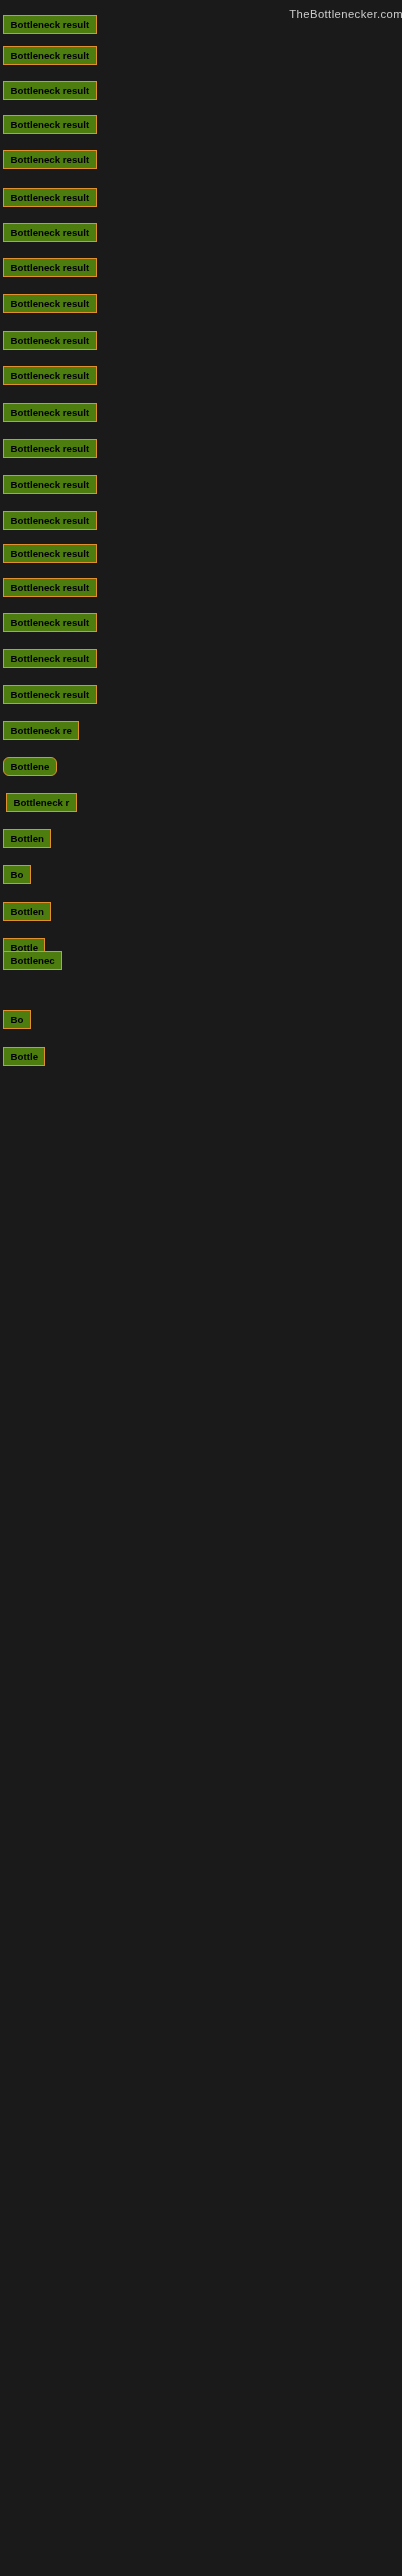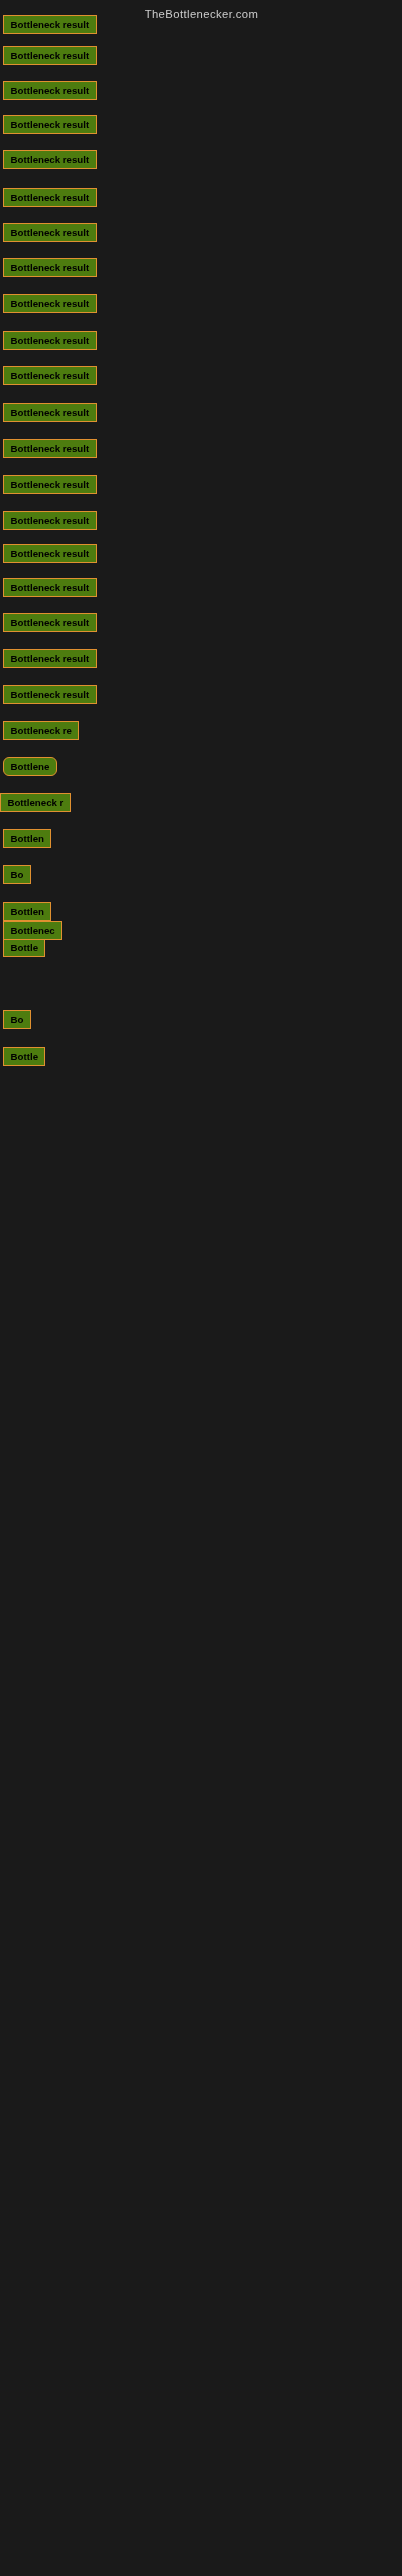--- a/index.html
+++ b/index.html
@@ -10,21 +10,21 @@
 
     body {
       width: 403px;
       min-height: 2576px;
       background-color: #1a1a1a;
       font-family: Arial, sans-serif;
       position: relative;
     }
 
     .site-title {
-      text-align: center;
+      text-align: right;
       color: #cccccc;
       font-size: 11.3px;
       padding: 4.8px 0;
       letter-spacing: 0.4px;
     }
 
     .bottleneck-badge {
       background-color: #4d7c0f;
       color: #000000;
       font-size: 9.7px;
@@ -60,24 +60,24 @@
       <div class="bottleneck-badge" style="position: absolute; top: 439px; left: 3.2px; max-width: 113px; width: auto;">Bottleneck result</div>
       <div class="bottleneck-badge" style="position: absolute; top: 475px; left: 3.2px; max-width: 113px; width: auto;">Bottleneck result</div>
       <div class="bottleneck-badge" style="position: absolute; top: 511px; left: 3.2px; max-width: 113px; width: auto;">Bottleneck result</div>
       <div class="bottleneck-badge" style="position: absolute; top: 544px; left: 3.2px; max-width: 113px; width: auto;">Bottleneck result</div>
       <div class="bottleneck-badge" style="position: absolute; top: 578px; left: 3.2px; max-width: 113px; width: auto;">Bottleneck result</div>
       <div class="bottleneck-badge" style="position: absolute; top: 613px; left: 3.2px; max-width: 113px; width: auto;">Bottleneck result</div>
       <div class="bottleneck-badge" style="position: absolute; top: 649px; left: 3.2px; max-width: 113px; width: auto;">Bottleneck result</div>
       <div class="bottleneck-badge" style="position: absolute; top: 685px; left: 3.2px; max-width: 113px; width: auto;">Bottleneck result</div>
       <div class="bottleneck-badge" style="position: absolute; top: 721px; left: 3.2px; max-width: 93px; width: auto; text-align: center;">Bottleneck re</div>
       <div class="bottleneck-badge" style="position: absolute; top: 757px; left: 3.2px; max-width: 74px; width: auto; border-radius: 6px;">Bottlene</div>
-      <div class="bottleneck-badge" style="position: absolute; top: 793px; left: 0; max-width: 87px; width: auto;">Bottleneck r</div>
+      <div class="bottleneck-badge" style="position: absolute; top: 793px; left: 6px; max-width: 87px; width: auto;">Bottleneck r</div>
       <div class="bottleneck-badge" style="position: absolute; top: 829px; left: 3.2px; max-width: 68px; width: auto;">Bottlen</div>
       <div class="bottleneck-badge" style="position: absolute; top: 865px; left: 3.2px; max-width: 42px; width: auto;">Bo</div>
       <div class="bottleneck-badge" style="position: absolute; top: 902px; left: 3.2px; max-width: 68px; width: auto;">Bottlen</div>
       <div class="bottleneck-badge" style="position: absolute; top: 938px; left: 3.2px; max-width: 61px; width: auto;">Bottle</div>
-      <div class="bottleneck-badge" style="position: absolute; top: 921px; left: 3.2px; max-width: 79px; width: auto;">Bottlenec</div>
+      <div class="bottleneck-badge" style="position: absolute; top: 951px; left: 3.2px; max-width: 79px; width: auto;">Bottlenec</div>
       <div class="bottleneck-badge" style="position: absolute; top: 1010px; left: 3.2px; max-width: 42px; width: auto;">Bo</div>
       <div class="bottleneck-badge" style="position: absolute; top: 1047px; left: 3.2px; max-width: 61px; width: auto;">Bottle</div>
     </div>
 
 </div>
 
 
 </body></html>

